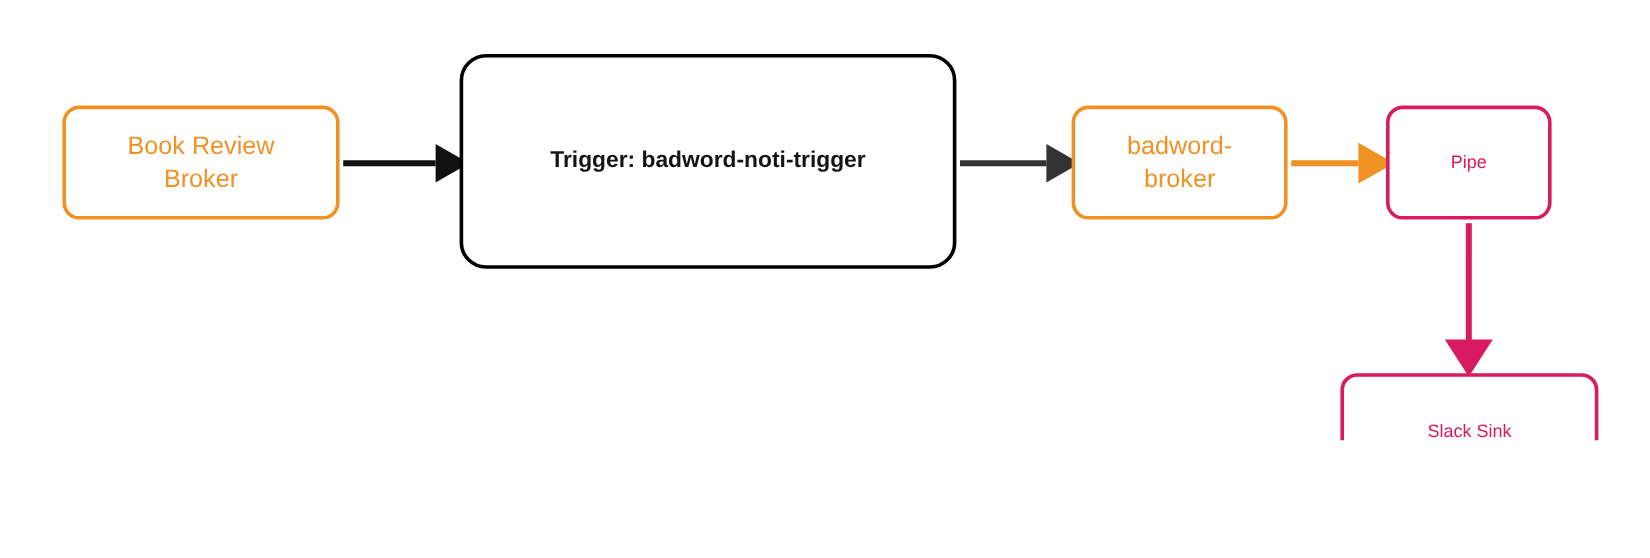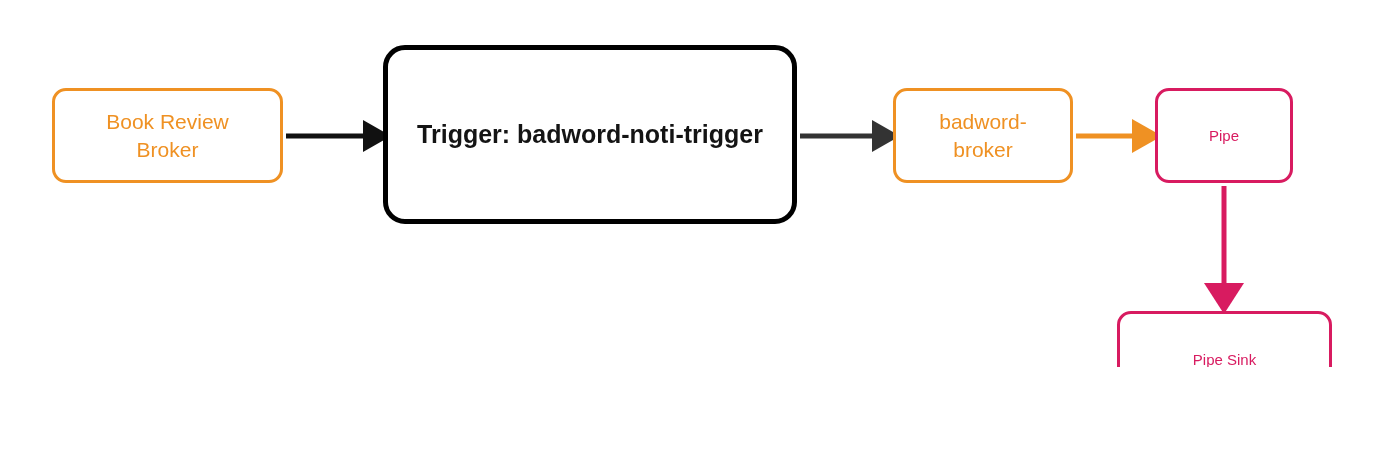--- a/index.html
+++ b/index.html
@@ -36,24 +36,24 @@
   
   .node-orange {
     border: 3px solid #ef9123;
     border-radius: 14px;
     color: #ef9123;
     font-size: 21px;
   }
 
   
   .node-black {
-    border: 5px solid #000000;
+    border: 3px solid #000000;
     border-radius: 22px;
     color: #141414;
-    font-size: 25px;
+    font-size: 19px;
   }
   .trigger-lines {
     display: block;
     width: 100%;
     line-height: 1.42;
   }
   .trigger-lines .ln { display: block; white-space: nowrap; }
   .k { font-weight: bold; }
   .v { font-weight: normal; }
   .ln-all-bold { font-weight: bold; }
@@ -118,16 +118,16 @@
   <div class="node node-orange" style="left:893px; top:88px; width:180px; height:95px;">
     <span class="node-label">badword-
 broker</span>
   </div>
 
   <div class="node node-crimson" style="left:1155px; top:88px; width:138px; height:95px;">
     <span class="node-label">Pipe</span>
   </div>
 
   <div class="node node-crimson" style="left:1117px; top:311px; width:215px; height:97px;">
-    <span class="node-label">Pipe Sink</span>
+    <span class="node-label">Slack Sink</span>
   </div>
 
 </div>
 
 </body></html>

